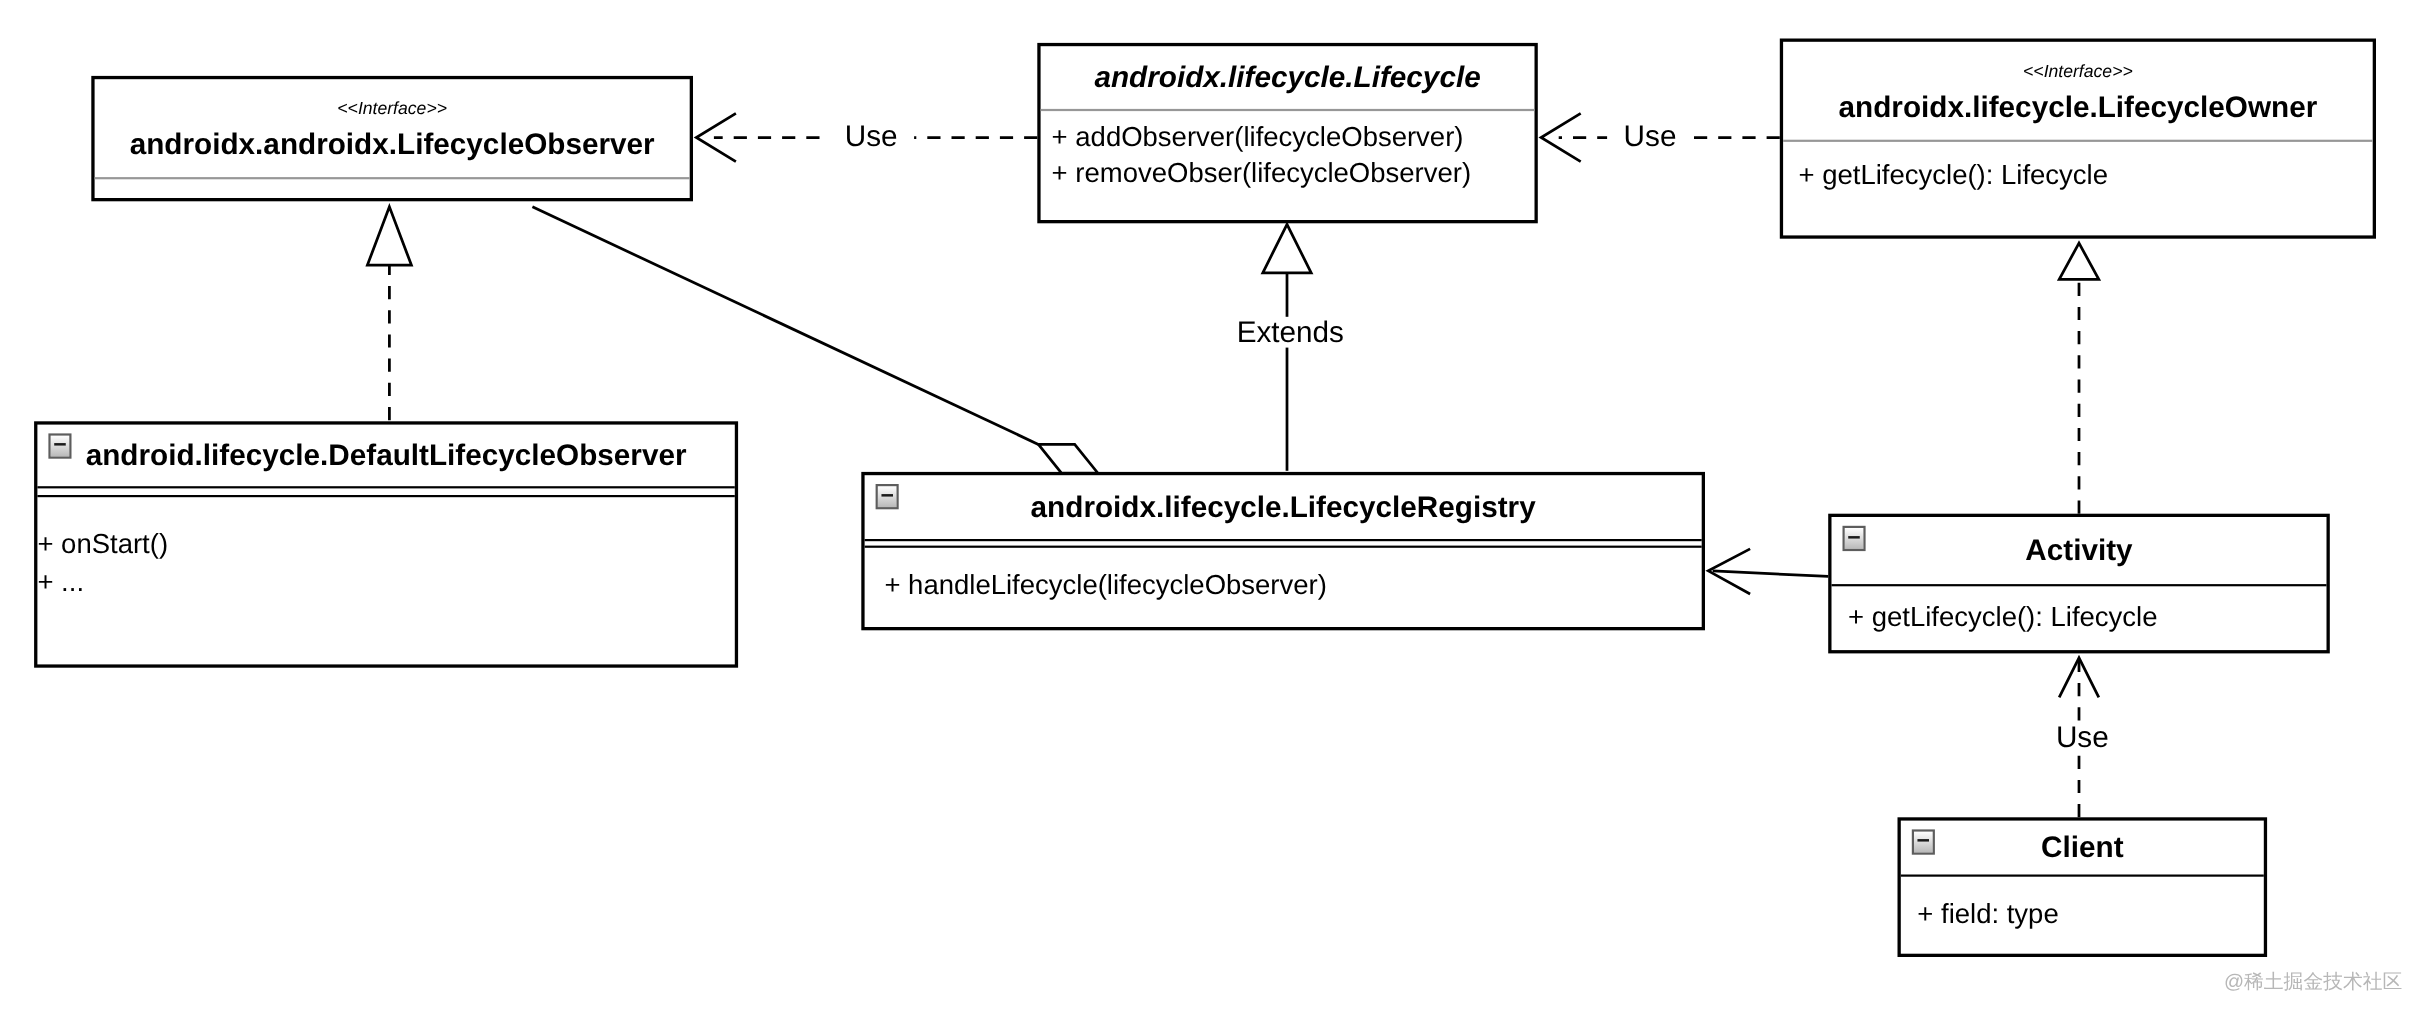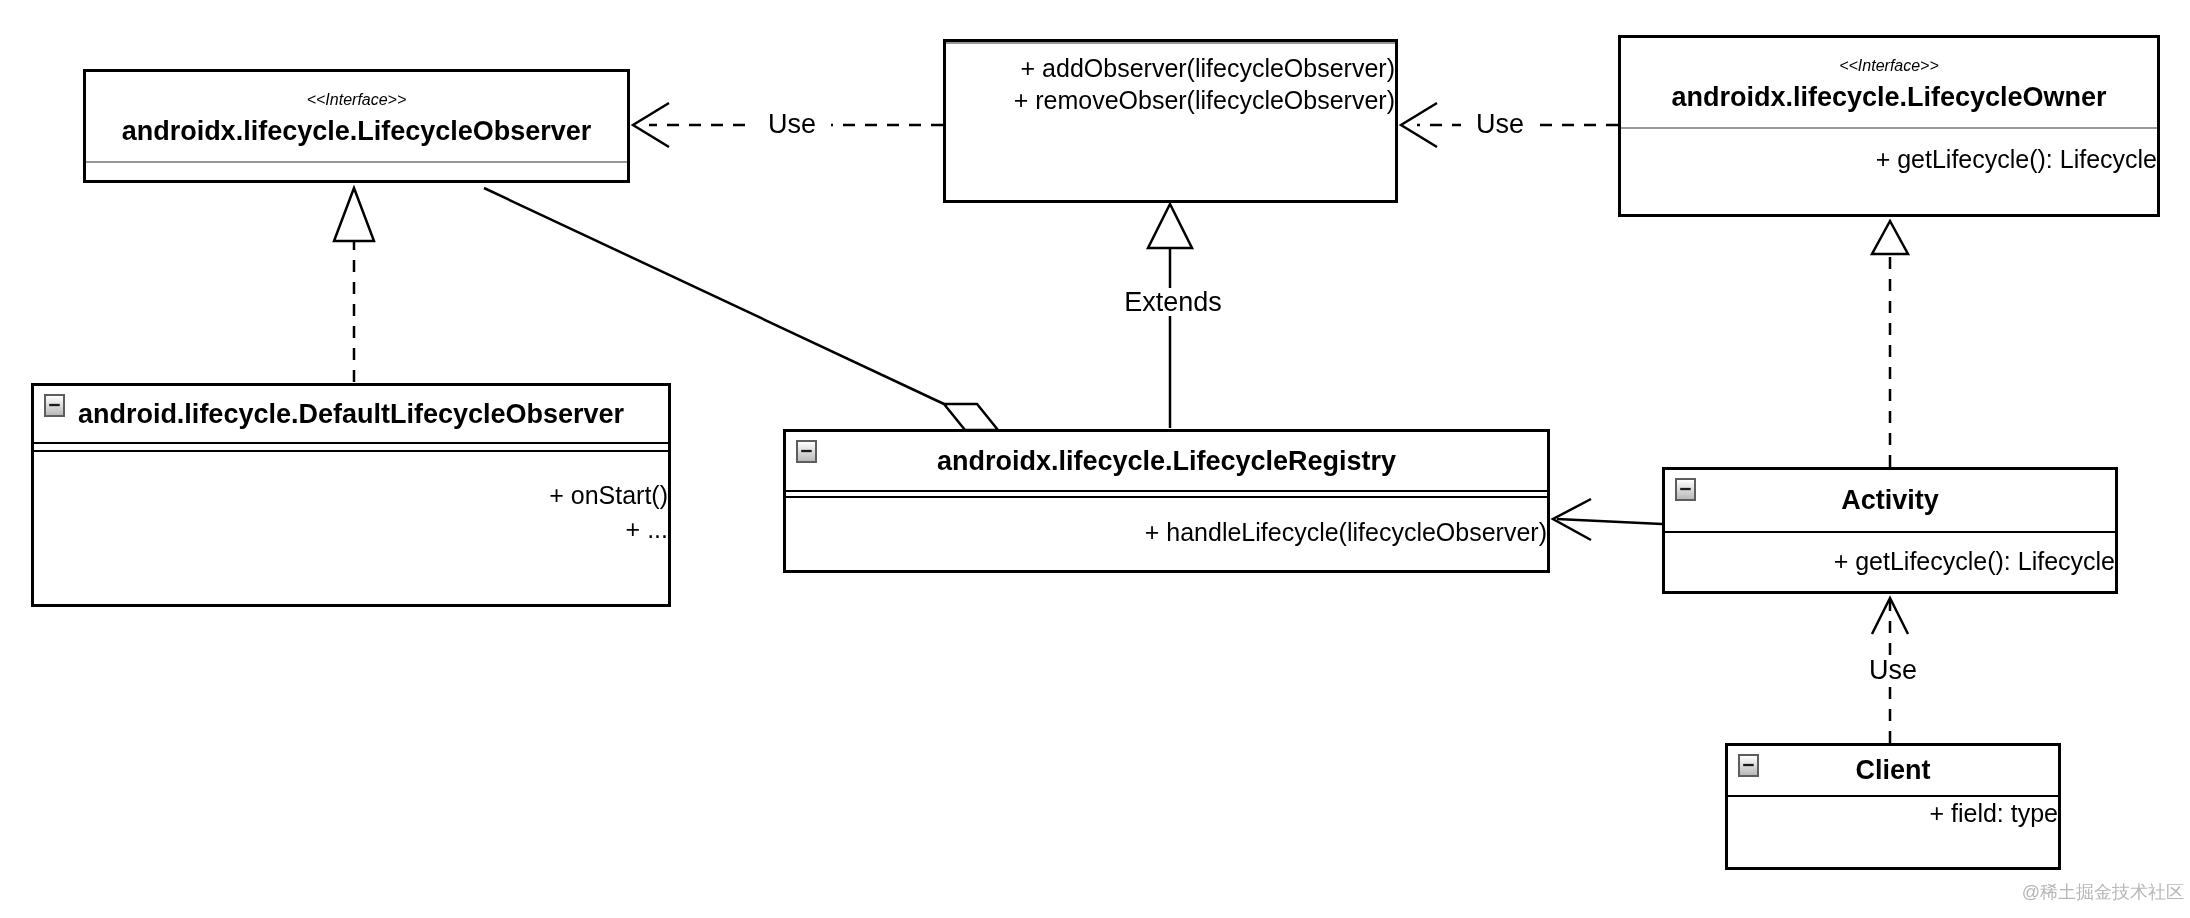--- a/index.html
+++ b/index.html
@@ -14,21 +14,21 @@
   .box-title{
     position:relative;display:flex;flex-direction:column;align-items:center;justify-content:center;
     box-sizing:border-box;
   }
   .stereotype{font-style:italic;font-size:16px;line-height:30px;}
   .cls-name{font-weight:bold;font-size:27px;line-height:33px;white-space:nowrap;}
   .cls-name.abstract{font-style:italic;}
   .divider-gray{border-top:2px solid #979797;}
   .divider-black{border-top:2px solid #000;}
   .attr-spacer{box-sizing:border-box;border-bottom:2px solid #000;}
-  .methods{box-sizing:border-box;font-size:25px;line-height:32px;text-align:right;}
+  .methods{box-sizing:border-box;font-size:25px;line-height:32px;text-align:left;}
   .method-line{white-space:nowrap;}
   .collapse-icon{
     position:absolute;left:10px;top:8px;width:21px;height:23px;box-sizing:border-box;
     border:2px solid #5d5d5d;background:linear-gradient(#fefefe,#b9b9b9);
     font-size:21px;line-height:17px;text-align:center;font-weight:bold;color:#1a1a1a;
     cursor:pointer;
   }
   .edge-label{
     position:absolute;z-index:6;background:#fff;font-size:27px;line-height:28px;
     text-align:center;padding:0 3px;white-space:nowrap;
@@ -86,26 +86,29 @@
   </svg>
 
   <div class="edge-label" style="left:753px;top:110px;width:72px;">Use</div>
   <div class="edge-label" style="left:1461px;top:110px;width:72px;">Use</div>
   <div class="edge-label" style="left:1108px;top:288px;width:124px;">Extends</div>
   <div class="edge-label" style="left:1854px;top:656px;width:72px;">Use</div>
 
   <div class="uml-box" style="left:83px;top:69px;width:547px;height:114px;">
     <div class="box-title" style="height:89px;">
       <div class="stereotype">&lt;&lt;Interface&gt;&gt;</div>
-      <div class="cls-name">androidx.lifecycle.LifecycleObserver</div>
+      <div class="cls-name">androidx.androidx.LifecycleObserver</div>
     </div>
     <div class="divider-gray" style="height:16px;"></div>
   </div>
 
   <div class="uml-box" style="left:943px;top:39px;width:455px;height:164px;">
+    <div class="box-title" style="height:57px;">
+      <div class="cls-name abstract">androidx.lifecycle.Lifecycle</div>
+    </div>
     <div class="divider-gray methods" style="padding:8px 0 0 10px;">
       <div class="method-line">+ addObserver(lifecycleObserver)</div>
       <div class="method-line">+ removeObser(lifecycleObserver)</div>
     </div>
   </div>
 
   <div class="uml-box" style="left:1618px;top:35px;width:542px;height:182px;">
     <div class="box-title" style="height:89px;">
       <div class="stereotype">&lt;&lt;Interface&gt;&gt;</div>
       <div class="cls-name">androidx.lifecycle.LifecycleOwner</div>
@@ -146,20 +149,20 @@
     <div class="divider-black methods" style="padding:12px 0 0 15px;">
       <div class="method-line">+ getLifecycle(): Lifecycle</div>
     </div>
   </div>
 
   <div class="uml-box" style="left:1725px;top:743px;width:336px;height:127px;">
     <div class="box-title" style="height:49px;">
       <span class="collapse-icon">−</span>
       <div class="cls-name">Client</div>
     </div>
-    <div class="divider-black methods" style="padding:0 0 0 15px;">
+    <div class="divider-black methods" style="padding:18px 0 0 15px;">
       <div class="method-line">+ field: type</div>
     </div>
   </div>
 
   <div class="watermark">@稀土掘金技术社区</div>
 
 </div>
 
 </body></html>

